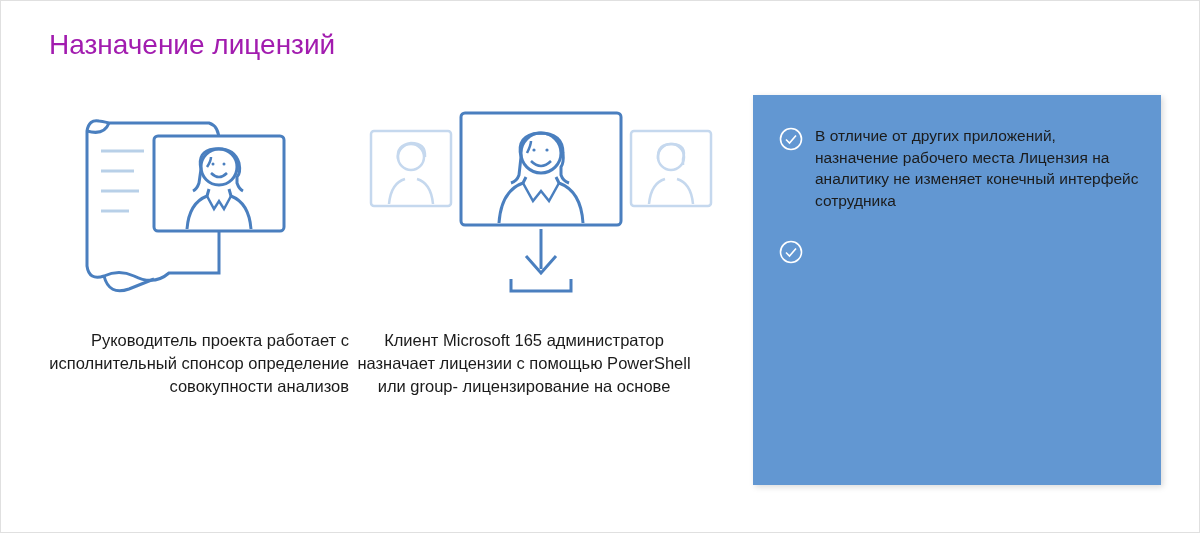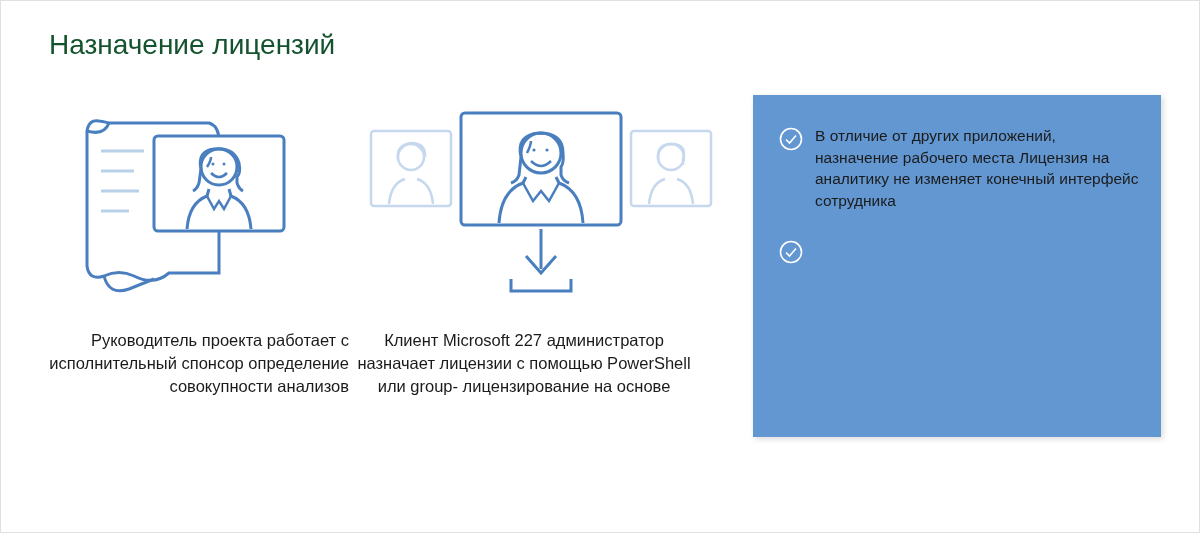--- a/index.html
+++ b/index.html
@@ -11,21 +11,21 @@
       font-family: 'Segoe UI', Tahoma, Arial, sans-serif;
       background: #ffffff;
       width: 1200px;
       height: 533px;
       position: relative;
       border: 1px solid #e0e0e0;
     }
     .page-title {
       font-size: 28px;
       font-weight: 400;
-      color: #14532d;
+      color: #a21caf;
       position: absolute;
       top: 28px;
       left: 48px;
     }
     .illustration-left {
       position: absolute;
       top: 100px;
       left: 58px;
       width: 250px;
       height: 200px;
@@ -55,21 +55,21 @@
       text-align: center;
       font-size: 16.5px;
       color: #1b1b1b;
       line-height: 1.4;
     }
     .info-panel {
       position: absolute;
       top: 94px;
       right: 38px;
       width: 408px;
-      height: 342px;
+      height: 390px;
       background: #6297d2;
       padding: 30px 22px 20px 26px;
       box-shadow: 2px 2px 6px rgba(0,0,0,0.15);
     }
     .info-item {
       display: flex;
       align-items: flex-start;
       margin-bottom: 26px;
     }
     .check-circle {
@@ -146,21 +146,21 @@
     <path d="M 222 122 Q 220 90 198 82 L 195 76" fill="none" stroke="#4a7fbf" stroke-width="3"></path>
     <path d="M 162 82 L 172 100 L 180 90 L 188 100 L 198 82" fill="none" stroke="#4a7fbf" stroke-width="2.5"></path>
 
     <line x1="180" y1="128" x2="180" y2="168" stroke="#4a7fbf" stroke-width="3"></line>
     <path d="M 165 155 L 180 172 L 195 155" fill="none" stroke="#4a7fbf" stroke-width="3"></path>
     <path d="M 150 178 L 150 190 L 210 190 L 210 178" fill="none" stroke="#4a7fbf" stroke-width="3"></path>
   </svg>
 </div>
 
 <div class="caption-left">Руководитель проекта работает с исполнительный спонсор определение совокупности анализов</div>
-<div class="caption-right">Клиент Microsoft 227 администратор назначает лицензии с помощью PowerShell или group- лицензирование на основе</div>
+<div class="caption-right">Клиент Microsoft 165 администратор назначает лицензии с помощью PowerShell или group- лицензирование на основе</div>
 
 <div class="info-panel">
   <div class="info-item">
     <span class="check-circle">
       <svg viewBox="0 0 24 24" width="24" height="24">
         <circle cx="12" cy="12" r="10.5" fill="none" stroke="#ffffff" stroke-width="1.6"></circle>
         <path d="M 7 12.5 L 10.5 16 L 17 8.5" fill="none" stroke="#ffffff" stroke-width="1.6"></path>
       </svg>
     </span>
     <div class="info-text">В отличие от других приложений, назначение рабочего места Лицензия на аналитику не изменяет конечный интерфейс сотрудника</div>

